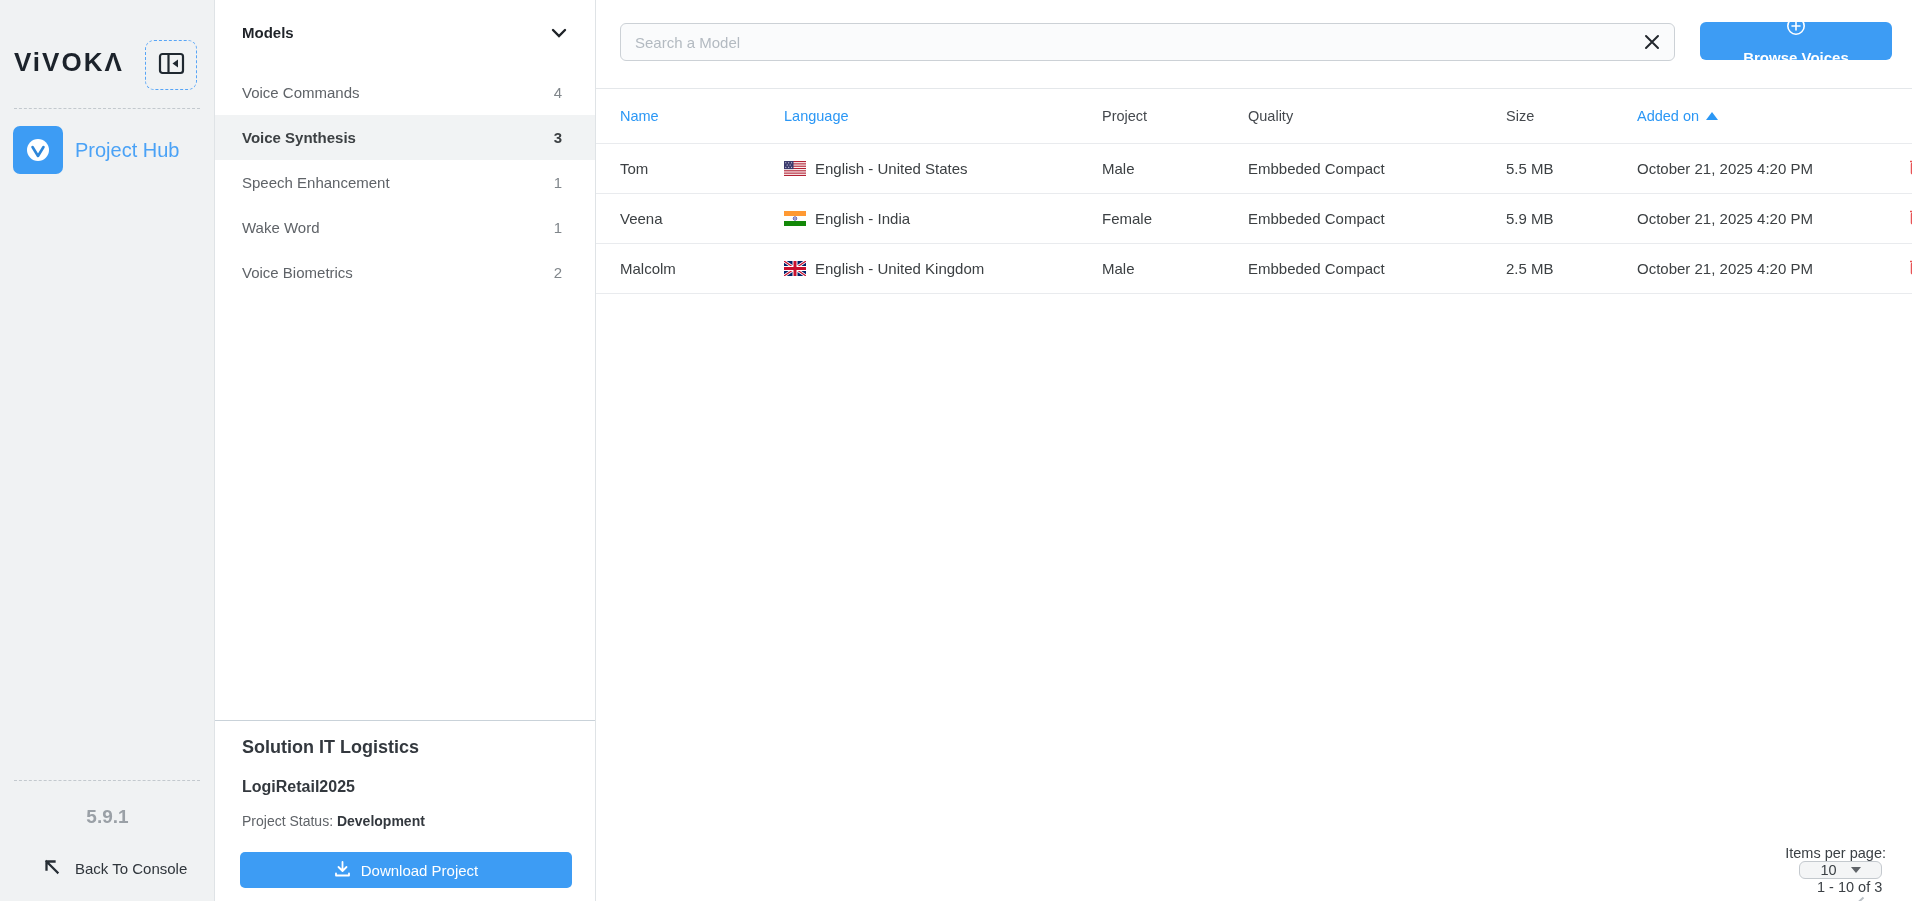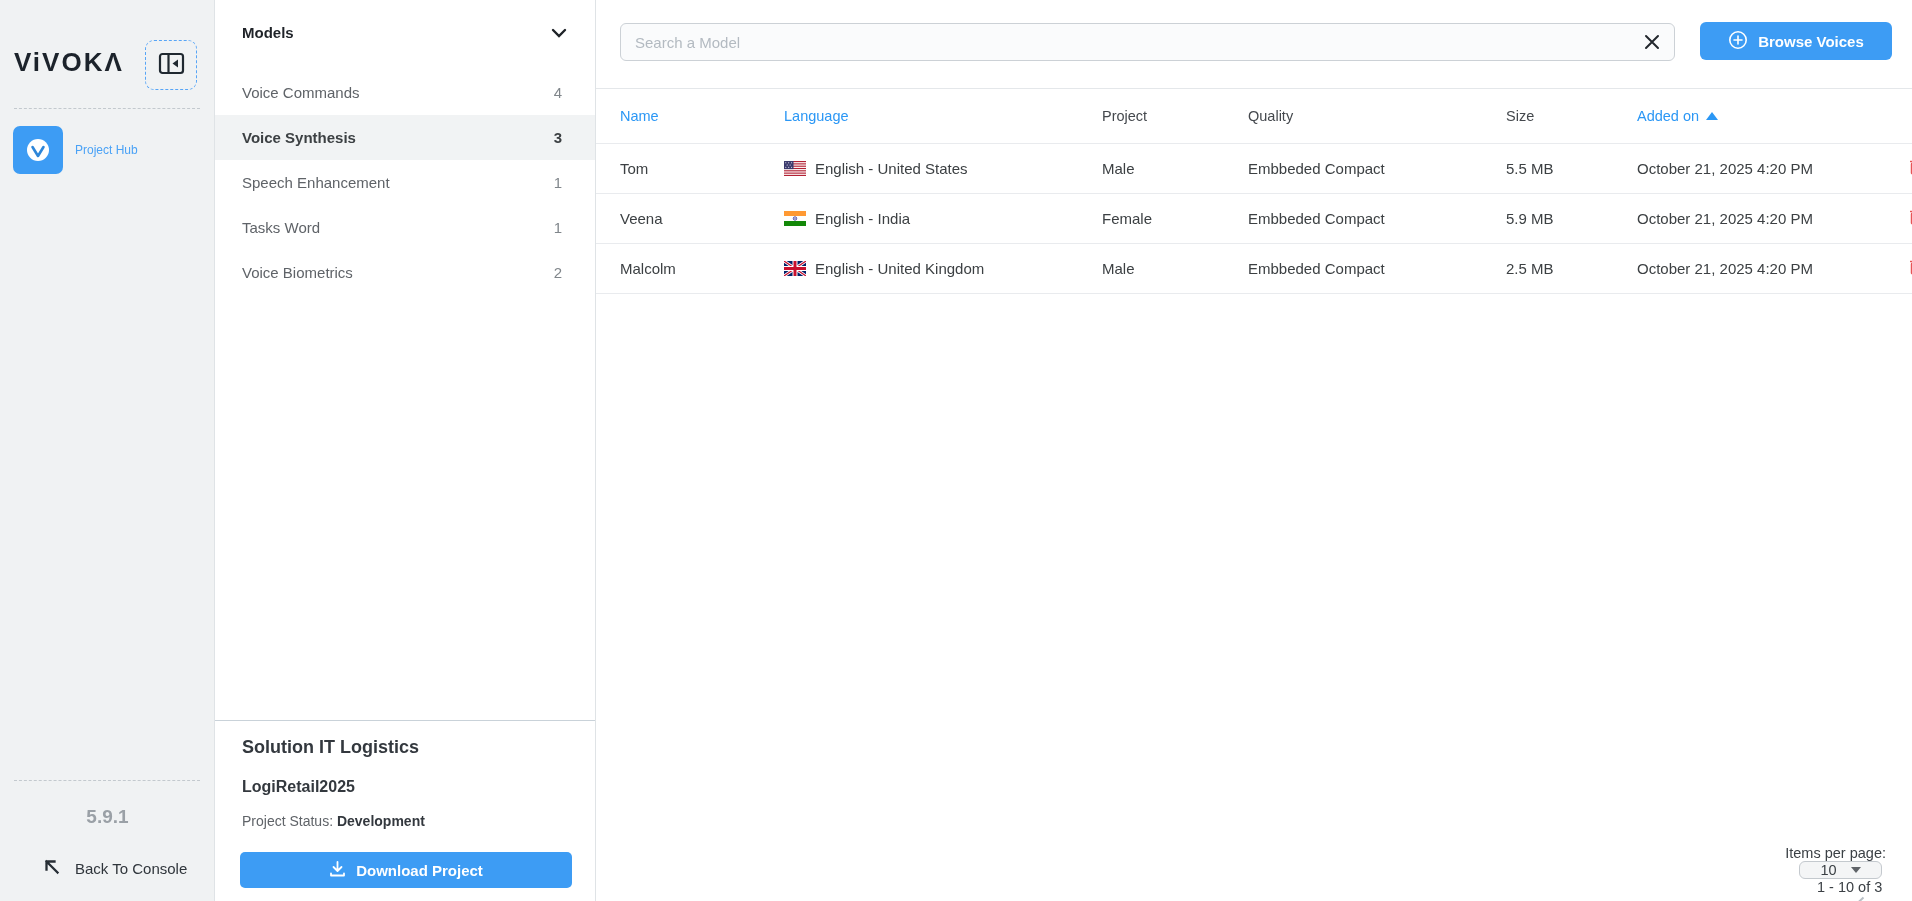--- a/index.html
+++ b/index.html
@@ -7,21 +7,21 @@
   .app { position:relative; width:1912px; height:901px; overflow:hidden; background:#fff; color:#3c4043; }
 
   
   .sidebar { position:absolute; left:0; top:0; width:215px; height:901px; background:#f0f2f3; border-right:1px solid #dfe3e6; }
   .logo { position:absolute; left:14px; top:47px; font-size:26px; font-weight:bold; letter-spacing:2px; color:#1c232b; }
   .collapse-btn { position:absolute; left:145px; top:40px; width:52px; height:50px; border:1px dashed #57a5f6; border-radius:9px; background:transparent; display:flex; align-items:center; justify-content:center; cursor:pointer; }
   .dash-divider { position:absolute; left:14px; width:186px; border-top:1px dashed #c3c9ce; }
   .divider-1 { top:108px; } .divider-2 { top:780px; }
   .project-hub { position:absolute; left:0; top:122px; width:215px; height:56px; display:flex; align-items:center; cursor:pointer; }
   .ph-icon { position:absolute; left:13px; width:50px; height:48px; background:#3d9cf4; border-radius:7px; display:flex; align-items:center; justify-content:center; }
-  .ph-label { position:absolute; left:75px; font-size:12px; color:#4aa2f6; }
+  .ph-label { position:absolute; left:75px; font-size:20px; color:#4aa2f6; }
   .bg-tasks { position:absolute; left:0; top:718px; width:215px; height:48px; display:flex; align-items:center; cursor:pointer; }
   .bt-icon { position:absolute; left:38px; }
   .bt-label { position:absolute; left:75px; font-size:14.5px; color:#34393f; line-height:17px; width:100px; }
   .version { position:absolute; left:0; top:806px; width:215px; text-align:center; font-size:19px; font-weight:bold; color:#9aa0a6; }
   .back-console { position:absolute; left:0; top:853px; width:215px; height:30px; display:flex; align-items:center; cursor:pointer; }
   .bc-icon { position:absolute; left:42px; }
   .bc-label { position:absolute; left:75px; font-size:15px; color:#2f353b; }
 
   
   .models-panel { position:absolute; left:215px; top:0; width:381px; height:901px; background:#fff; border-right:1px solid #dfe3e6; }
@@ -34,29 +34,29 @@
   .model-item .mi-count { position:absolute; right:33px; font-size:15px; color:#80868b; }
   .model-item.selected { background:#f1f3f4; }
   .model-item.selected .mi-label { font-weight:bold; color:#3c4043; }
   .model-item.selected .mi-count { font-weight:bold; color:#3c4043; }
 
   .project-section { position:absolute; left:0; top:720px; width:100%; height:181px; border-top:1px solid #c9d2d9; }
   .ps-title { position:absolute; left:27px; top:16px; font-size:18px; font-weight:bold; color:#33383e; }
   .ps-name { position:absolute; left:27px; top:57px; font-size:16px; font-weight:bold; color:#33383e; }
   .ps-status { position:absolute; left:27px; top:92px; font-size:14px; color:#5f6368; }
   .ps-status b { color:#33383e; }
-  .download-btn { position:absolute; left:25px; top:131px; width:332px; height:36px; background:#3d9cf4; border:none; border-radius:5px; color:#fff; font-size:15px; font-weight:bold; display:flex; align-items:center; justify-content:center; gap:10px; cursor:pointer; font-family:inherit; }
+  .download-btn { position:absolute; left:25px; top:131px; width:332px; height:36px; background:#3d9cf4; border:none; border-radius:5px; color:#fff; font-size:15px; font-weight:normal; display:flex; align-items:center; justify-content:center; gap:10px; cursor:pointer; font-family:inherit; }
 
   
   .main { position:absolute; left:596px; top:0; width:1316px; height:901px; background:#fff; }
   .search-wrap { position:absolute; left:24px; top:23px; width:1055px; height:38px; }
   .search-input { width:100%; height:100%; border:1px solid #ccd1d6; border-radius:6px; background:#fafbfc; padding:0 44px 0 14px; font-size:15px; color:#3c4043; font-family:inherit; outline:none; }
   .search-input::placeholder { color:#b3bac1; }
   .search-clear { position:absolute; right:14px; top:10px; width:18px; height:18px; background:none; border:none; cursor:pointer; padding:0; }
-  .browse-btn { position:absolute; left:1104px; top:22px; width:192px; height:38px; background:#3d9cf4; border:none; border-radius:6px; color:#fff; font-size:15px; font-weight:bold; display:flex; align-items:center; justify-content:center; gap:10px; cursor:pointer; font-family:inherit; }
+  .browse-btn { position:absolute; left:1104px; top:22px; width:192px; height:38px; background:#3d9cf4; border:none; border-radius:6px; color:#fff; font-size:15px; font-weight:bold; display:flex; align-items:center; justify-content:center; gap:10px; cursor:pointer; font-family:inherit;flex-direction:column; }
 
   .table { position:absolute; left:0; top:88px; width:1316px; border-top:1px solid #e4e7ea; }
   .t-row { display:grid; grid-template-columns:132px 286px 114px 226px 99px 240px 1fr; align-items:center; padding-left:24px; border-bottom:1px solid #e9ebee; height:50px; font-size:15px; color:#3c4043;gap:32px; }
   .t-head { height:55px; font-size:14.5px; }
   .t-head .col-plain { color:#44484d; }
   .col-link { color:#2b97f5; cursor:pointer; display:flex; align-items:center; gap:7px; }
   .sort-asc { width:0; height:0; border-left:6px solid transparent; border-right:6px solid transparent; border-bottom:8px solid #2b97f5; display:inline-block; }
   .lang-cell { display:flex; align-items:center; gap:9px; }
   .flag { display:inline-block; line-height:0; }
   .actions-cell { justify-self:end; padding-right:35px; }
@@ -131,21 +131,21 @@
       </div>
       <div class="model-item selected">
         <span class="mi-label">Voice Synthesis</span>
         <span class="mi-count">3</span>
       </div>
       <div class="model-item">
         <span class="mi-label">Speech Enhancement</span>
         <span class="mi-count">1</span>
       </div>
       <div class="model-item">
-        <span class="mi-label">Tasks Word</span>
+        <span class="mi-label">Wake Word</span>
         <span class="mi-count">1</span>
       </div>
       <div class="model-item">
         <span class="mi-label">Voice Biometrics</span>
         <span class="mi-count">2</span>
       </div>
     </div>
 
     <div class="project-section">
       <div class="ps-title">Solution IT Logistics</div>

